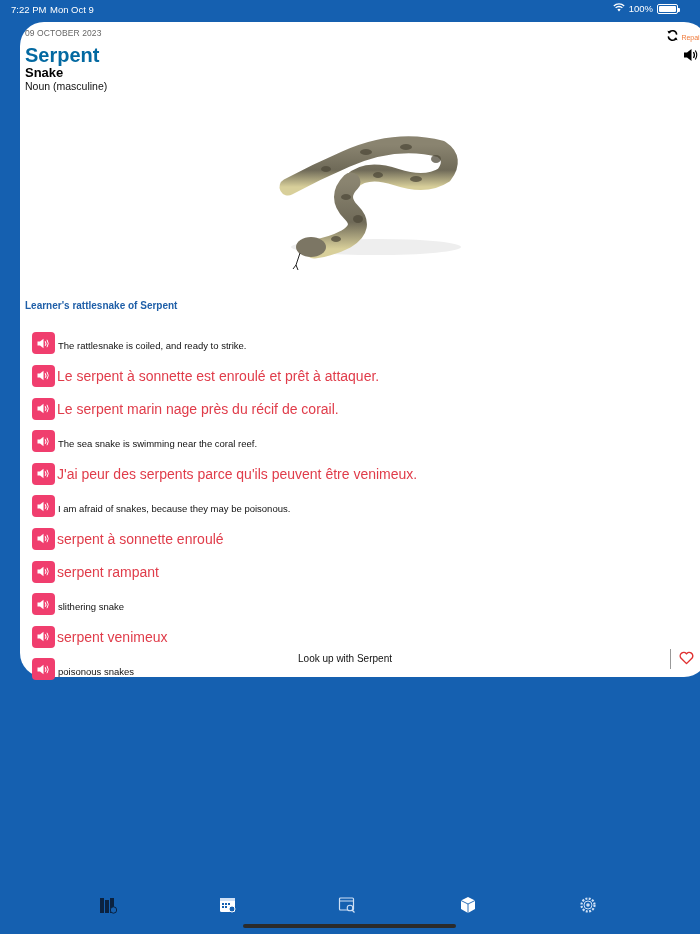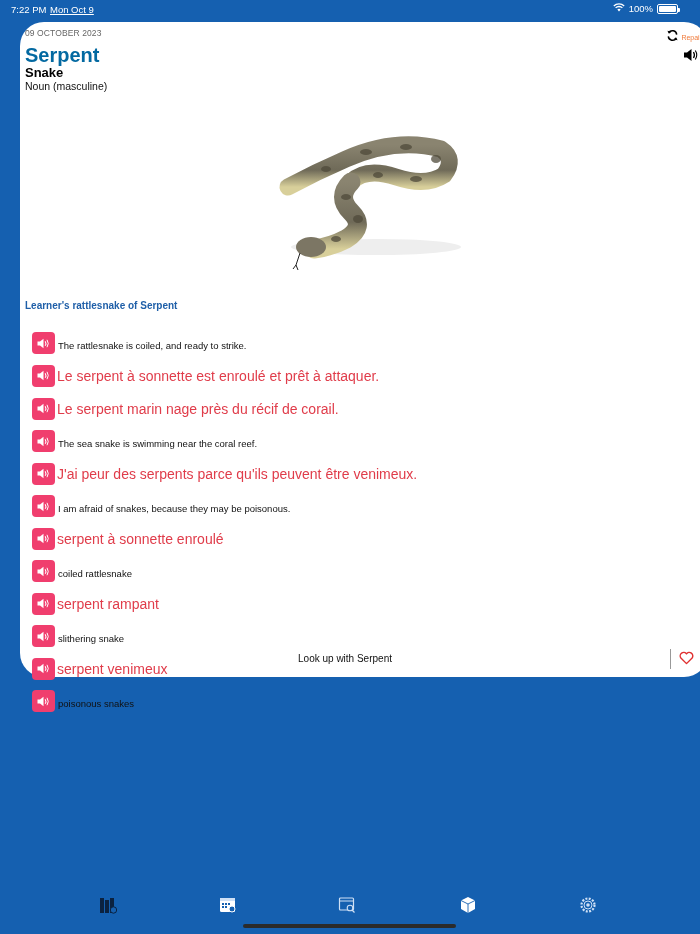--- a/index.html
+++ b/index.html
@@ -1,21 +1,21 @@
 <!DOCTYPE html>
 <html><head>
 <meta charset="utf-8">
 <style>
   * { box-sizing: border-box; margin: 0; padding: 0; }
   html, body { width: 700px; height: 934px; overflow: hidden; }
   body { background: #1560b0; font-family: "Liberation Sans", sans-serif; position: relative; }
 
   .status-bar { position: absolute; top: 0; left: 0; width: 700px; height: 22px; color: #fff; font-size: 9.5px; }
   .status-bar .time { position: absolute; left: 11px; top: 4px; }
-  .status-bar .date { position: absolute; left: 50px; top: 4px; text-decoration: underline; }
+  .status-bar .date { position: absolute; left: 50px; top: 4px; }
   .status-bar .right { position: absolute; right: 22px; top: 3px; display: flex; align-items: center; gap: 4px; }
   .battery { width: 21px; height: 10px; border: 1px solid #fff; border-radius: 2px; padding: 1px; position: relative; }
   .battery .fill { width: 100%; height: 100%; background: #fff; border-radius: 1px; }
   .battery::after { content: ""; position: absolute; right: -3px; top: 3px; width: 2px; height: 4px; background: #fff; border-radius: 0 1px 1px 0; }
 
   .card { position: absolute; left: 20px; top: 22px; width: 688px; height: 655px; background: #fff; border-radius: 24px; }
 
   .date-label { position: absolute; left: 5px; top: 6px; font-size: 8.5px; color: #666; letter-spacing: 0.1px; }
   .word { position: absolute; left: 5px; top: 22px; font-size: 20px; font-weight: bold; color: #0369a1; }
   .translation { position: absolute; left: 5px; top: 43px; font-size: 13px; font-weight: bold; color: #000; }
@@ -203,32 +203,20 @@
           <span style="display:flex">
             <svg width="14" height="11" viewBox="0 0 14 11">
               <path d="M0.5 3.5 H3 L6.5 0.8 V10.2 L3 7.5 H0.5 Z" fill="#fff"></path>
               <path d="M8.2 3.2 Q9.6 5.5 8.2 7.8" stroke="#fff" stroke-width="1.1" fill="none"></path>
               <path d="M10 1.8 Q12.5 5.5 10 9.2" stroke="#fff" stroke-width="1" fill="none"></path>
             </svg>
           </span>
         </div>
         <span class="txt">serpent à sonnette enroulé</span>
       </div>
-      <div class="phrase en">
-        <div class="snd-btn">
-          <span style="display:flex">
-            <svg width="14" height="11" viewBox="0 0 14 11">
-              <path d="M0.5 3.5 H3 L6.5 0.8 V10.2 L3 7.5 H0.5 Z" fill="#fff"></path>
-              <path d="M8.2 3.2 Q9.6 5.5 8.2 7.8" stroke="#fff" stroke-width="1.1" fill="none"></path>
-              <path d="M10 1.8 Q12.5 5.5 10 9.2" stroke="#fff" stroke-width="1" fill="none"></path>
-            </svg>
-          </span>
-        </div>
-        <span class="txt">coiled rattlesnake</span>
-      </div>
       <div class="phrase fr">
         <div class="snd-btn">
           <span style="display:flex">
             <svg width="14" height="11" viewBox="0 0 14 11">
               <path d="M0.5 3.5 H3 L6.5 0.8 V10.2 L3 7.5 H0.5 Z" fill="#fff"></path>
               <path d="M8.2 3.2 Q9.6 5.5 8.2 7.8" stroke="#fff" stroke-width="1.1" fill="none"></path>
               <path d="M10 1.8 Q12.5 5.5 10 9.2" stroke="#fff" stroke-width="1" fill="none"></path>
             </svg>
           </span>
         </div>

